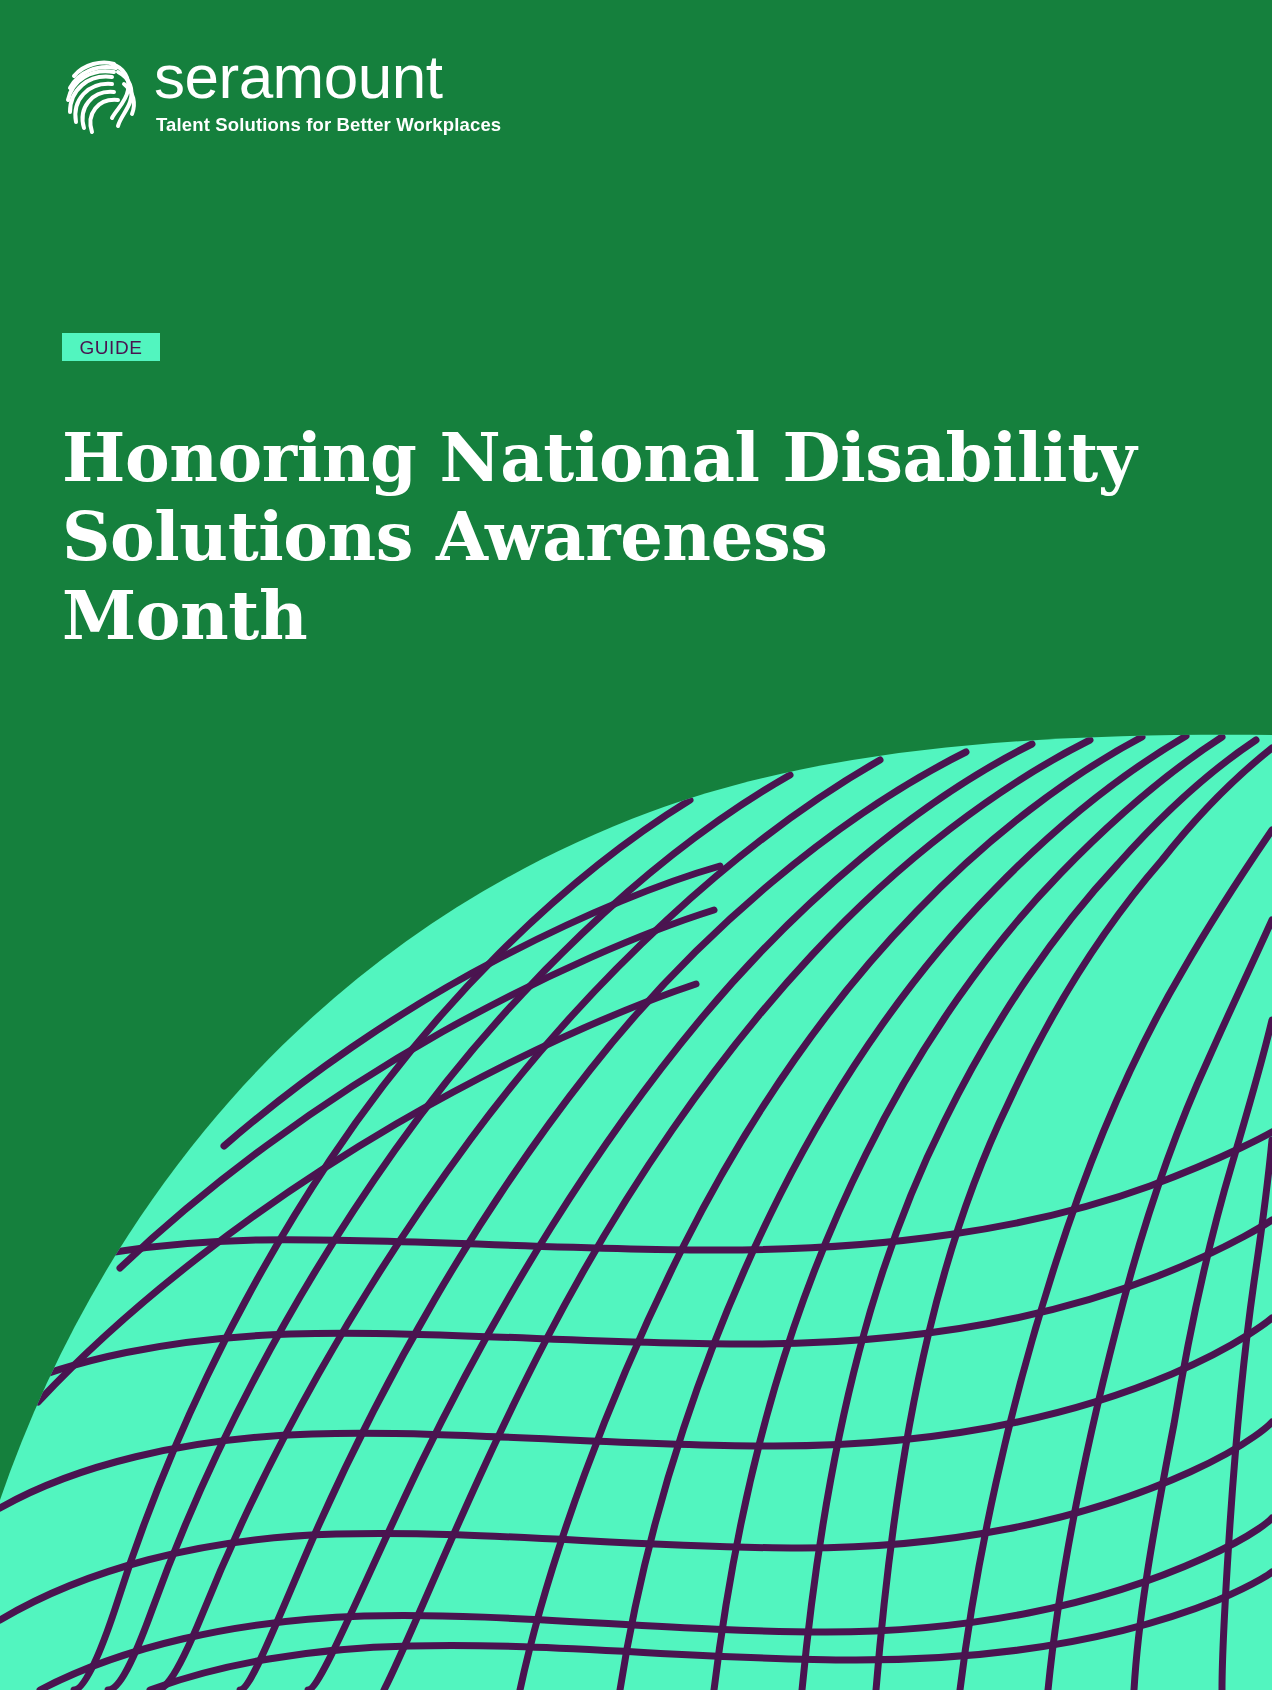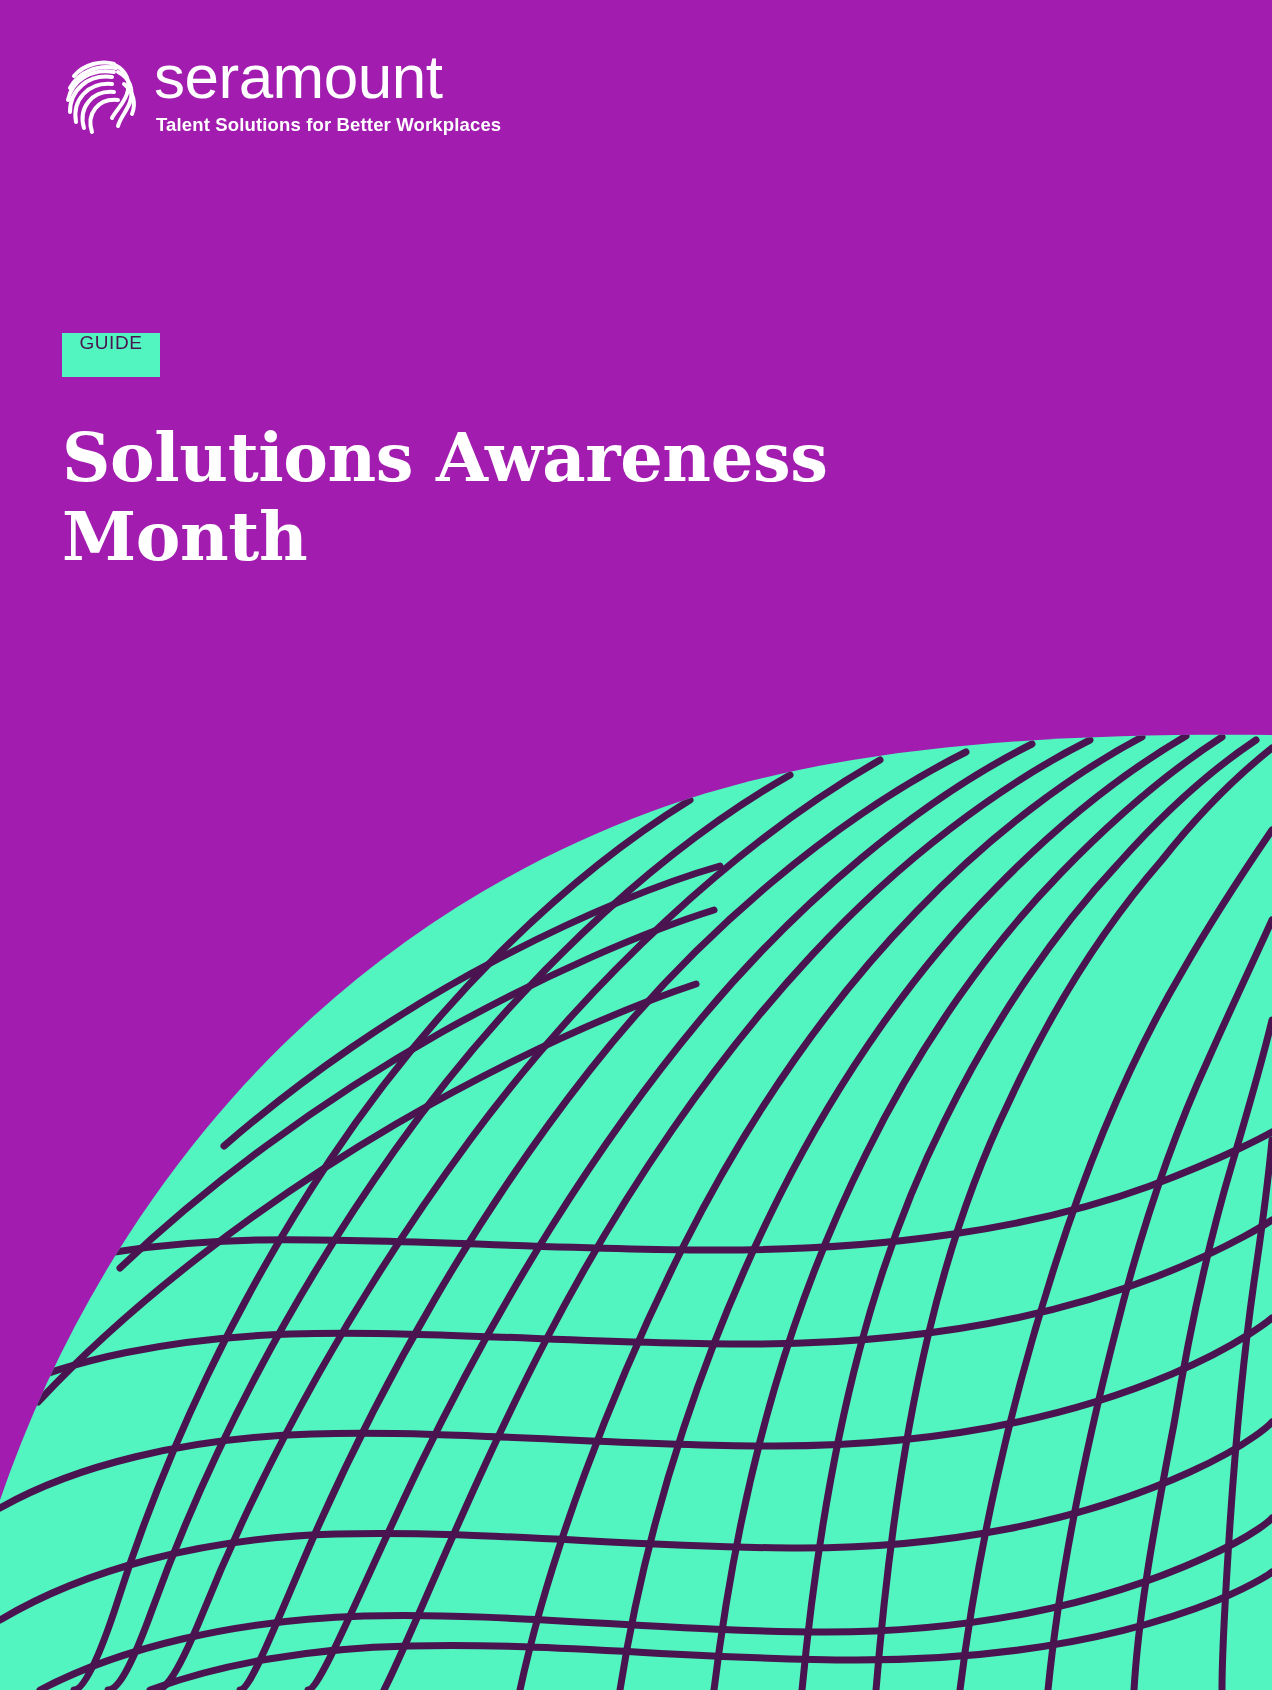--- a/index.html
+++ b/index.html
@@ -7,21 +7,21 @@
     margin: 0;
     padding: 0;
     background: #3d1040;
   }
 
   #cover {
     position: relative;
     width: 1272px;
     height: 1690px;
     overflow: hidden;
-    background: #a21caf;
+    background: #15803d;
     font-family: "Liberation Sans", sans-serif;
   }
 
   
   #wave-art {
     position: absolute;
     left: 0;
     top: 0;
     width: 1272px;
     height: 1690px;
@@ -64,23 +64,24 @@
     font-weight: 700;
     white-space: nowrap;
   }
 
   
   #badge {
     position: absolute;
     left: 62px;
     top: 333px;
     min-width: 98px;
-    height: 44px;
+    height: 28px;
     background: #52f5bf;
     display: flex;
+    align-items: center;
     justify-content: center;
     padding: 0 7px;
     box-sizing: border-box;
   }
 
   #badge-label {
     color: #4a1450;
     font-size: 19px;
     letter-spacing: 0.6px;
     font-weight: 400;
@@ -186,17 +187,18 @@
     </svg>
 
     <div id="logo-tagline">Talent Solutions for Better Workplaces</div>
   </div>
 
   <div id="badge">
     <span id="badge-label">GUIDE</span>
   </div>
 
   <h1 id="headline">
+    <span class="hl-line">Honoring National Disability</span>
     <span class="hl-line">Solutions Awareness</span>
     <span class="hl-line">Month</span>
   </h1>
 
 </div>
 
 </body></html>

